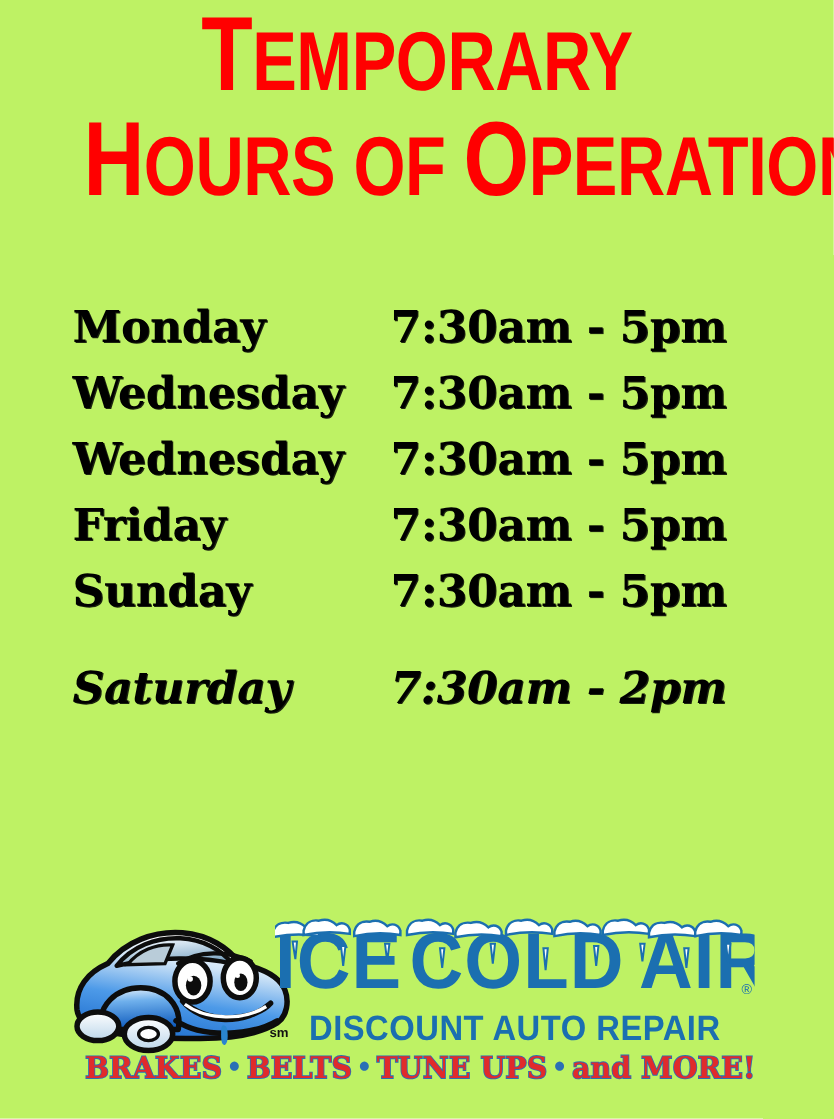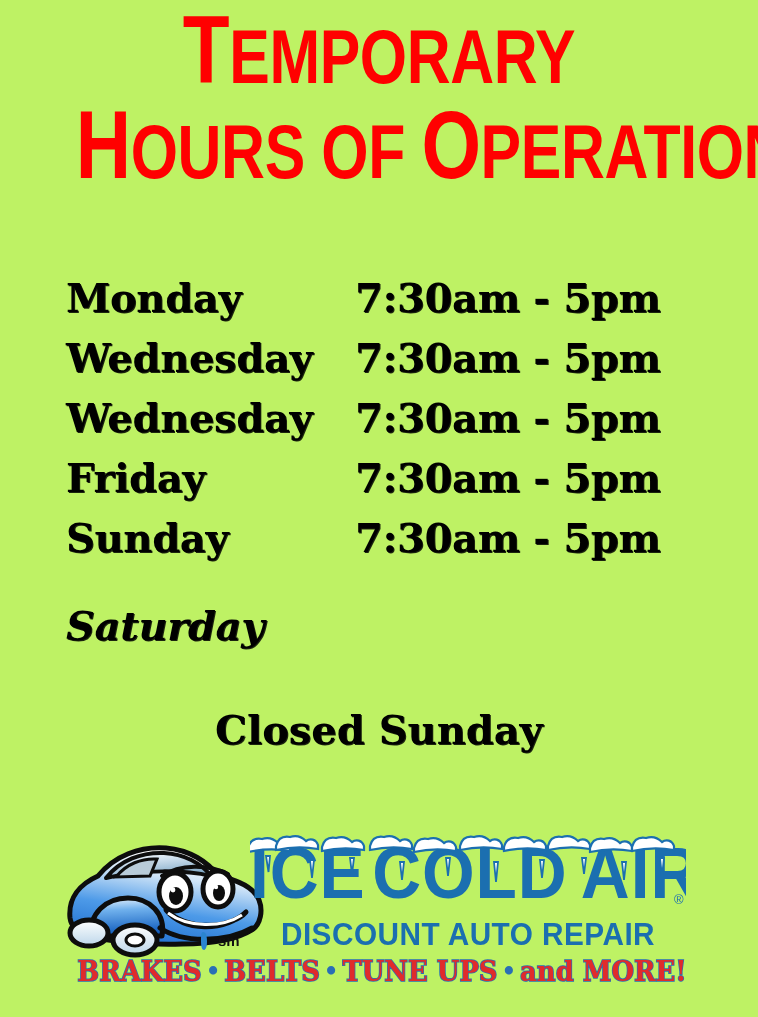--- a/index.html
+++ b/index.html
@@ -173,24 +173,24 @@
   }
   .tagline .bullet {
     color: #2a6fb5;
     -webkit-text-stroke: 0;
     font-size: 24px;
     vertical-align: 0.08em;
     padding: 0 4px;
   }
   .sm-mark {
     position: absolute;
-    left: 156px;
+    left: 183px;
     top: 100px;
     font-family: "Liberation Sans", sans-serif;
-    font-size: 15px;
+    font-size: 12px;
     font-weight: bold;
     color: #111;
   }
 </style>
 </head>
 <body>
 
 <div class="sign">
 
   <div class="title-block">
@@ -220,25 +220,23 @@
       <span class="hours">7:30am - 5pm</span>
     </div>
 
     <div class="sched-row">
       <span class="day">Sunday</span>
       <span class="hours">7:30am - 5pm</span>
     </div>
 
     <div class="sched-row gap-before">
       <span class="day">Saturday</span>
-    </div>
-
-    <div class="closed-row">
-      <span class="closed-text">Closed Sunday</span>
-    </div>
+      <span class="hours">7:30am - 2pm</span>
+    </div>
+
 
   </div>
 
   <div class="logo">
 
     <svg class="logo-car" viewBox="0 0 205 122">
       <defs>
         <linearGradient id="bodyGrad" x1="0" y1="1" x2="0.3" y2="0">
           <stop offset="0%" stop-color="#1464c8"></stop>
           <stop offset="45%" stop-color="#4d9ae8"></stop>

